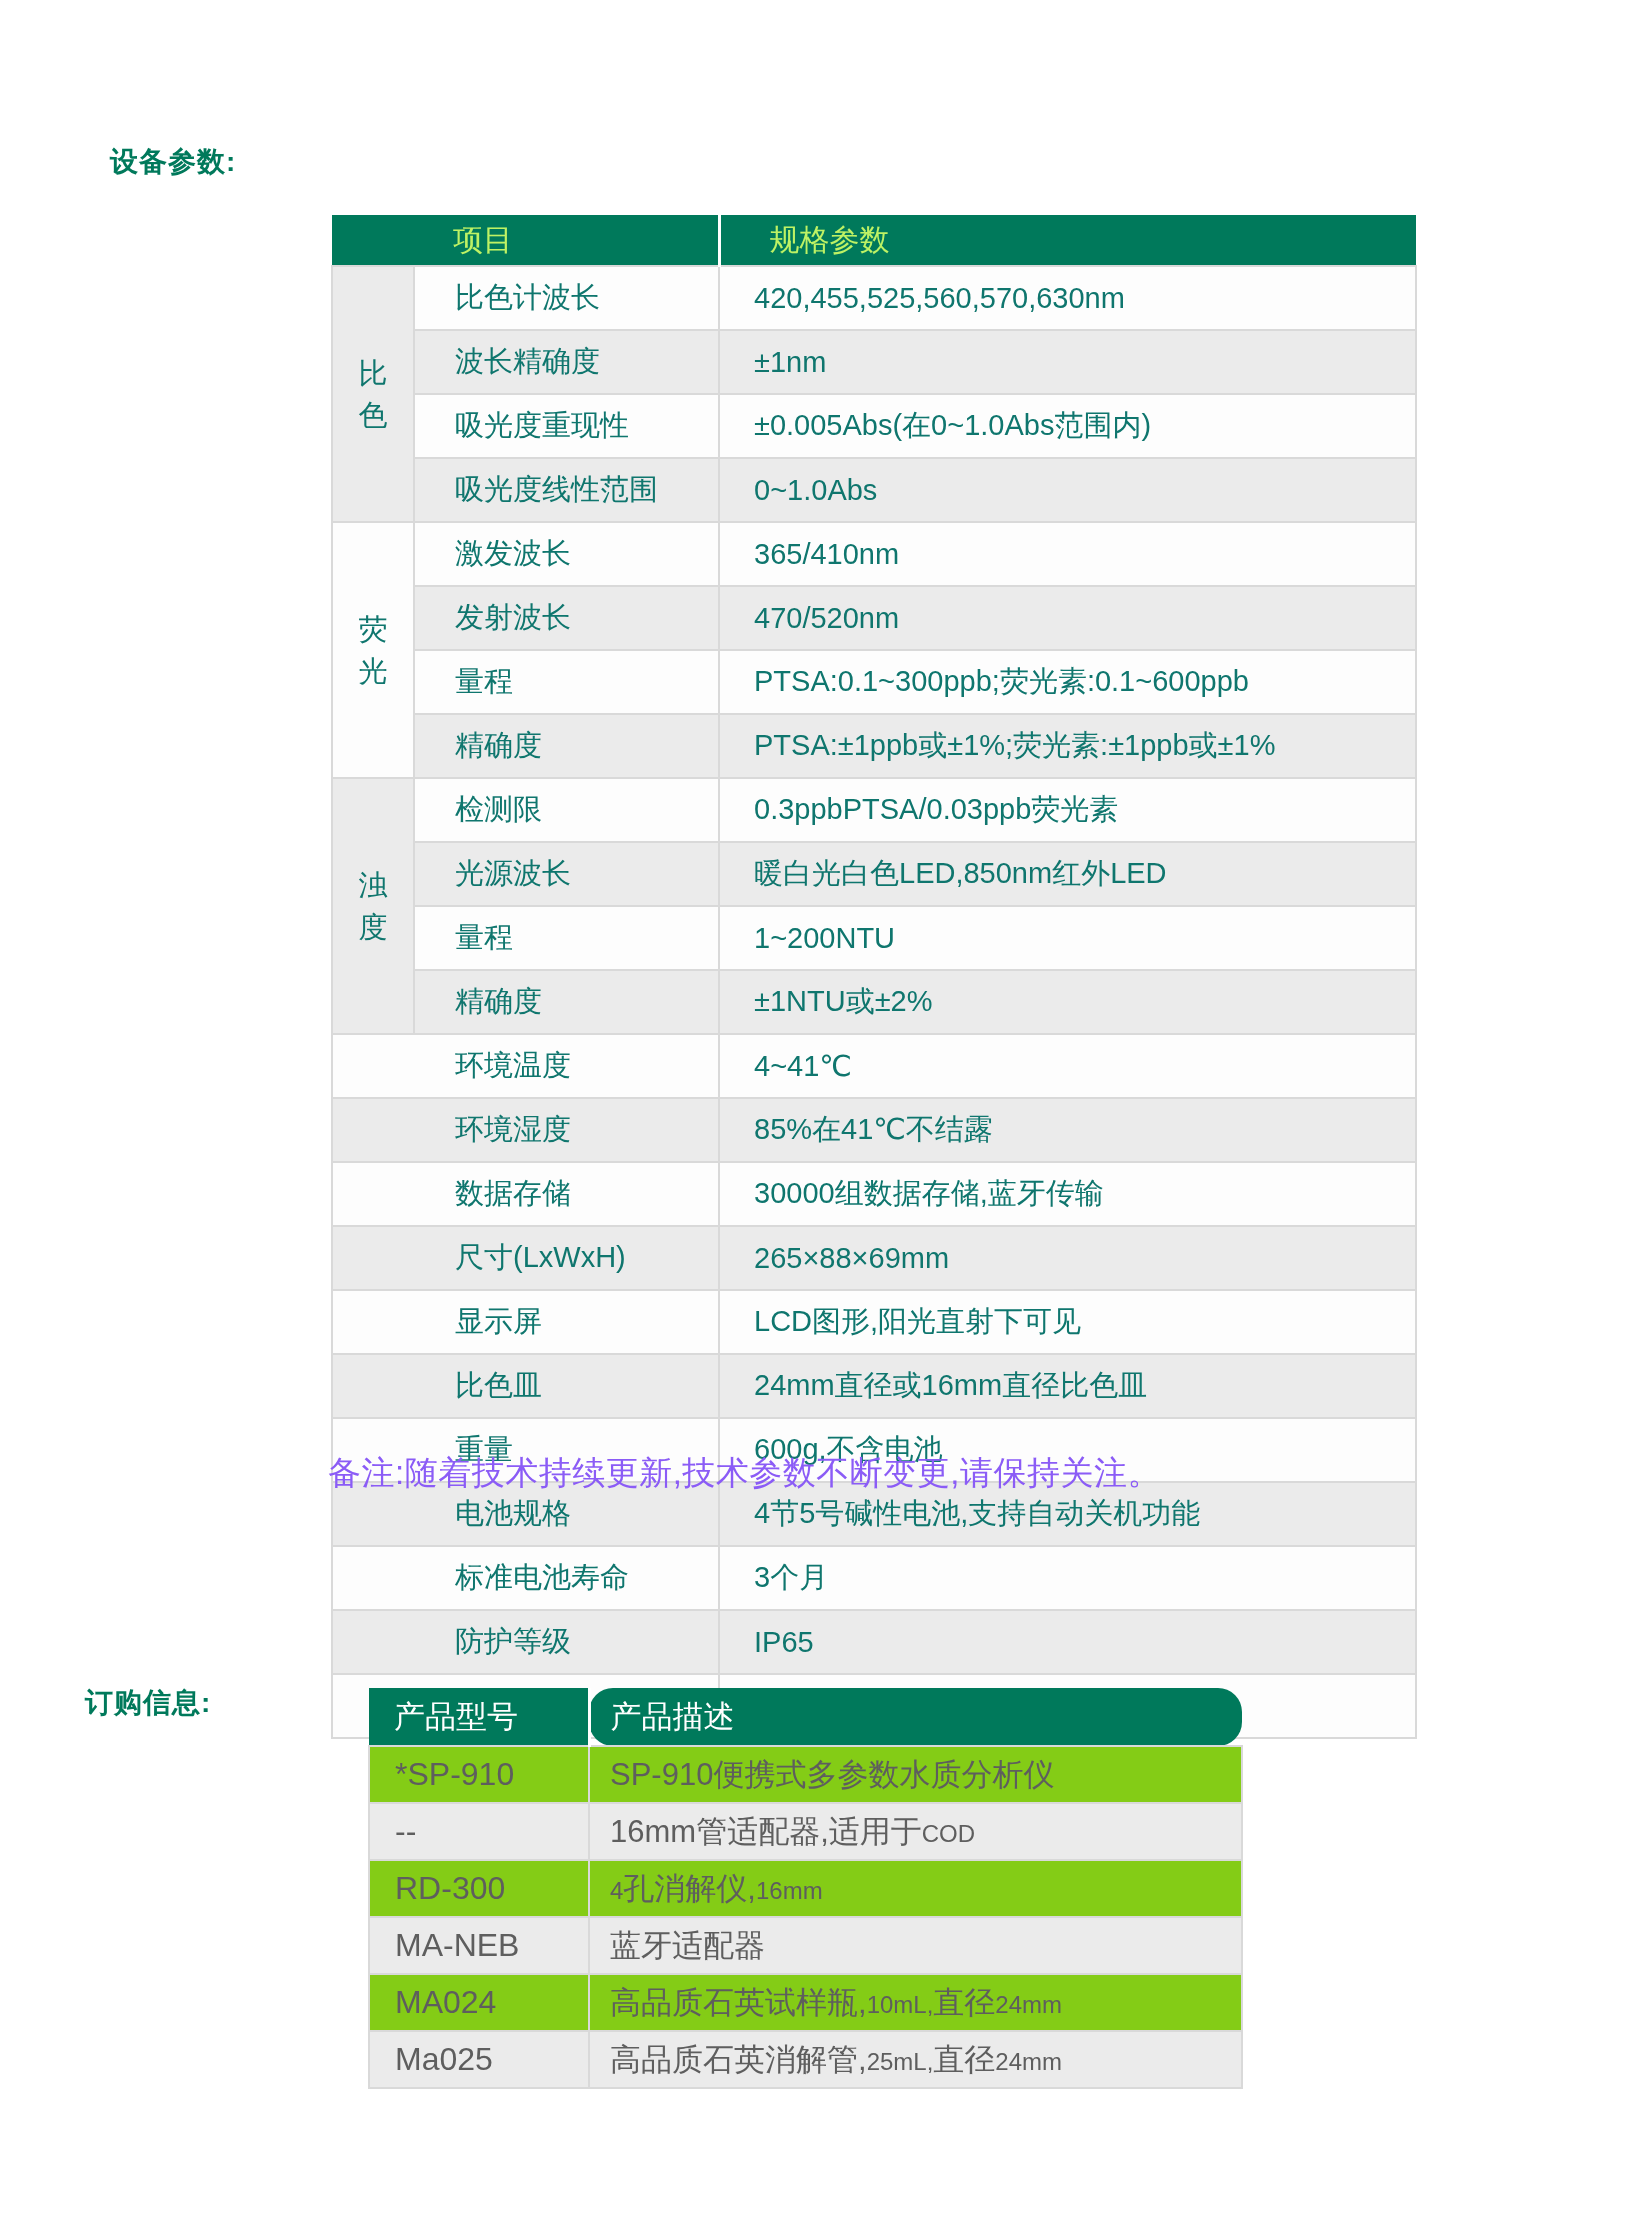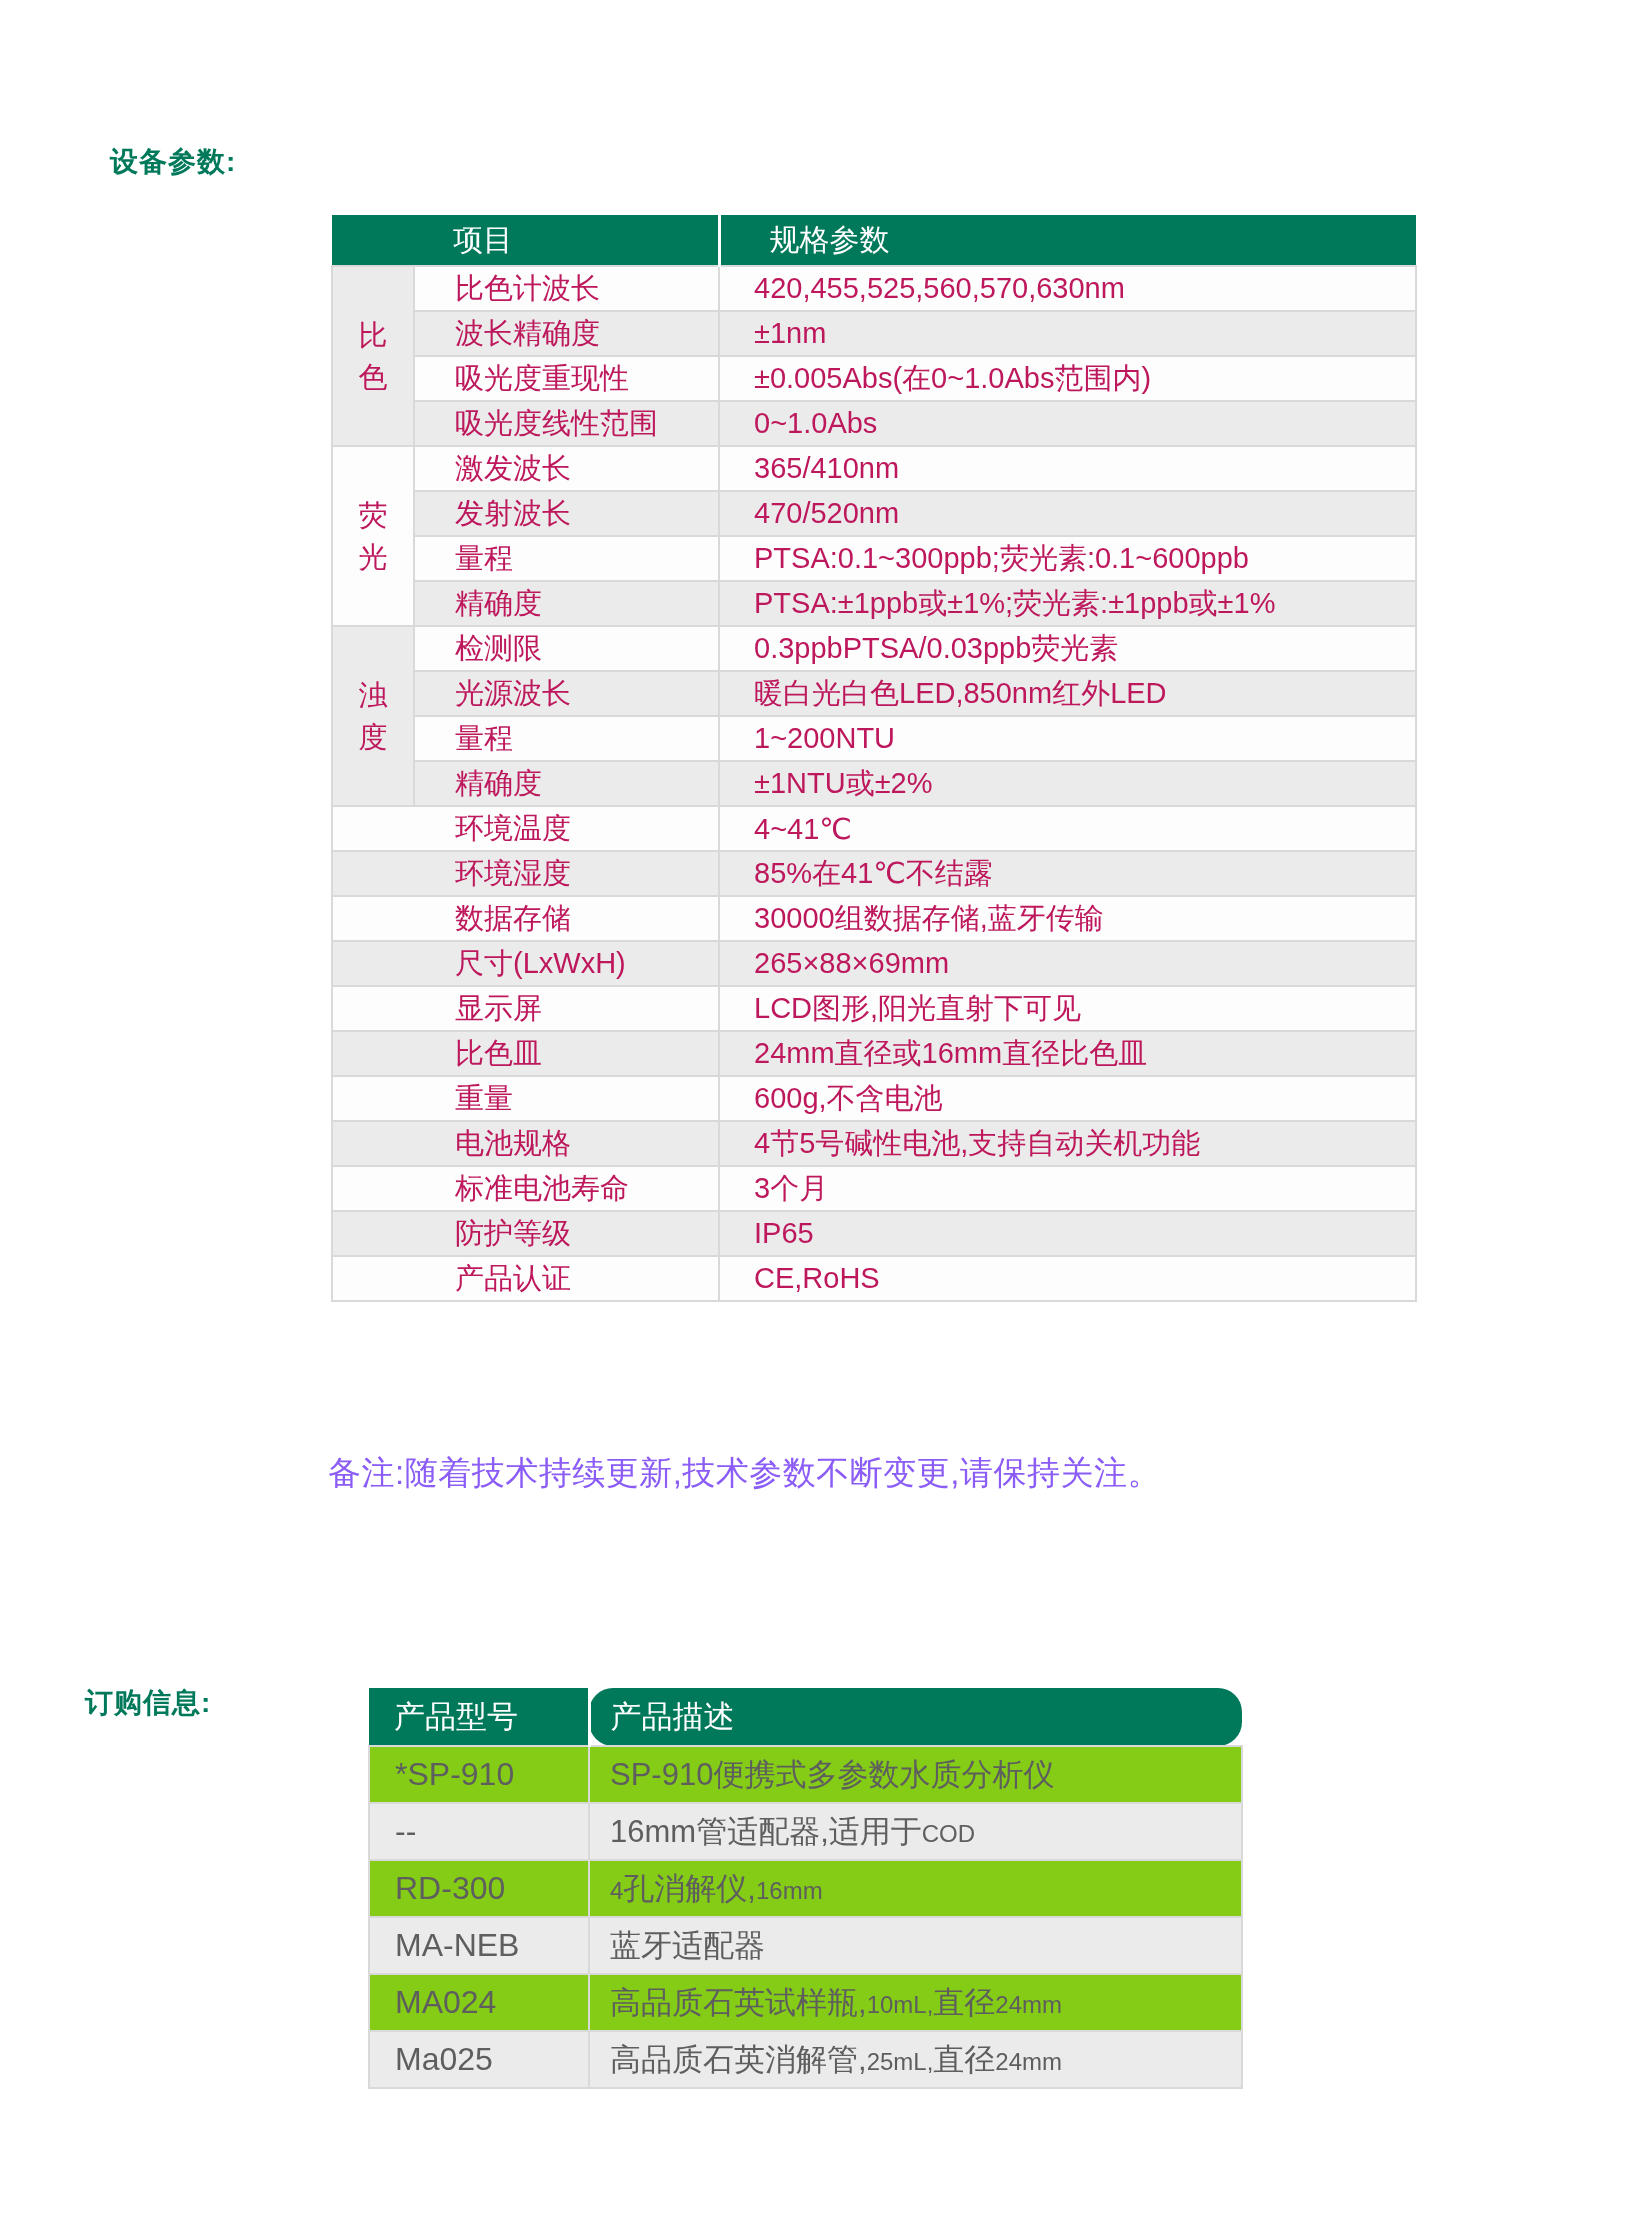--- a/index.html
+++ b/index.html
@@ -12,27 +12,27 @@
     position:absolute;margin:0;font-size:28px;font-weight:700;color:#00795b;
     letter-spacing:1px;white-space:nowrap;
   }
   #device-title{left:110px;top:143px;}
   #order-title{left:85px;top:1684px;}
 
   
   table{border-collapse:collapse;table-layout:fixed;}
   .spec{position:absolute;left:331px;top:215px;width:1084px;}
   .spec th{
-    background:#00795b;color:#ffffff;height:50px;font-size:30px;font-weight:500;
+    background:#00795b;color:#bef264;height:50px;font-size:30px;font-weight:500;
     text-align:left;padding:0;white-space:nowrap;
   }
   .spec th.th-item{padding-left:121px;border-right:3px solid #ffffff;}
   .spec th.th-value{padding-left:49px;margin-left:20px;}
   .spec td{
-    height:45px;font-size:29px;color:#be185d;padding:0;white-space:nowrap;
+    height:64px;font-size:29px;color:#0f766e;padding:0;white-space:nowrap;
     border:2px solid #d9d9d9;box-sizing:border-box;vertical-align:middle;
   }
   .spec tr.odd  td{background:#fdfdfd;}
   .spec tr.even td{background:#ebebeb;}
   .spec td.item-cell{padding-left:40px;}
   .spec td.item-cell.merged{padding-left:122px;}
   .spec td.value-cell{padding-left:34px;margin-left:14px;}
   .spec td.group-cell{text-align:center;padding:0;}
   .spec td.group-cell div{line-height:42px;font-size:29px;}
   .spec td.g-gray{background:#ebebeb !important;}

